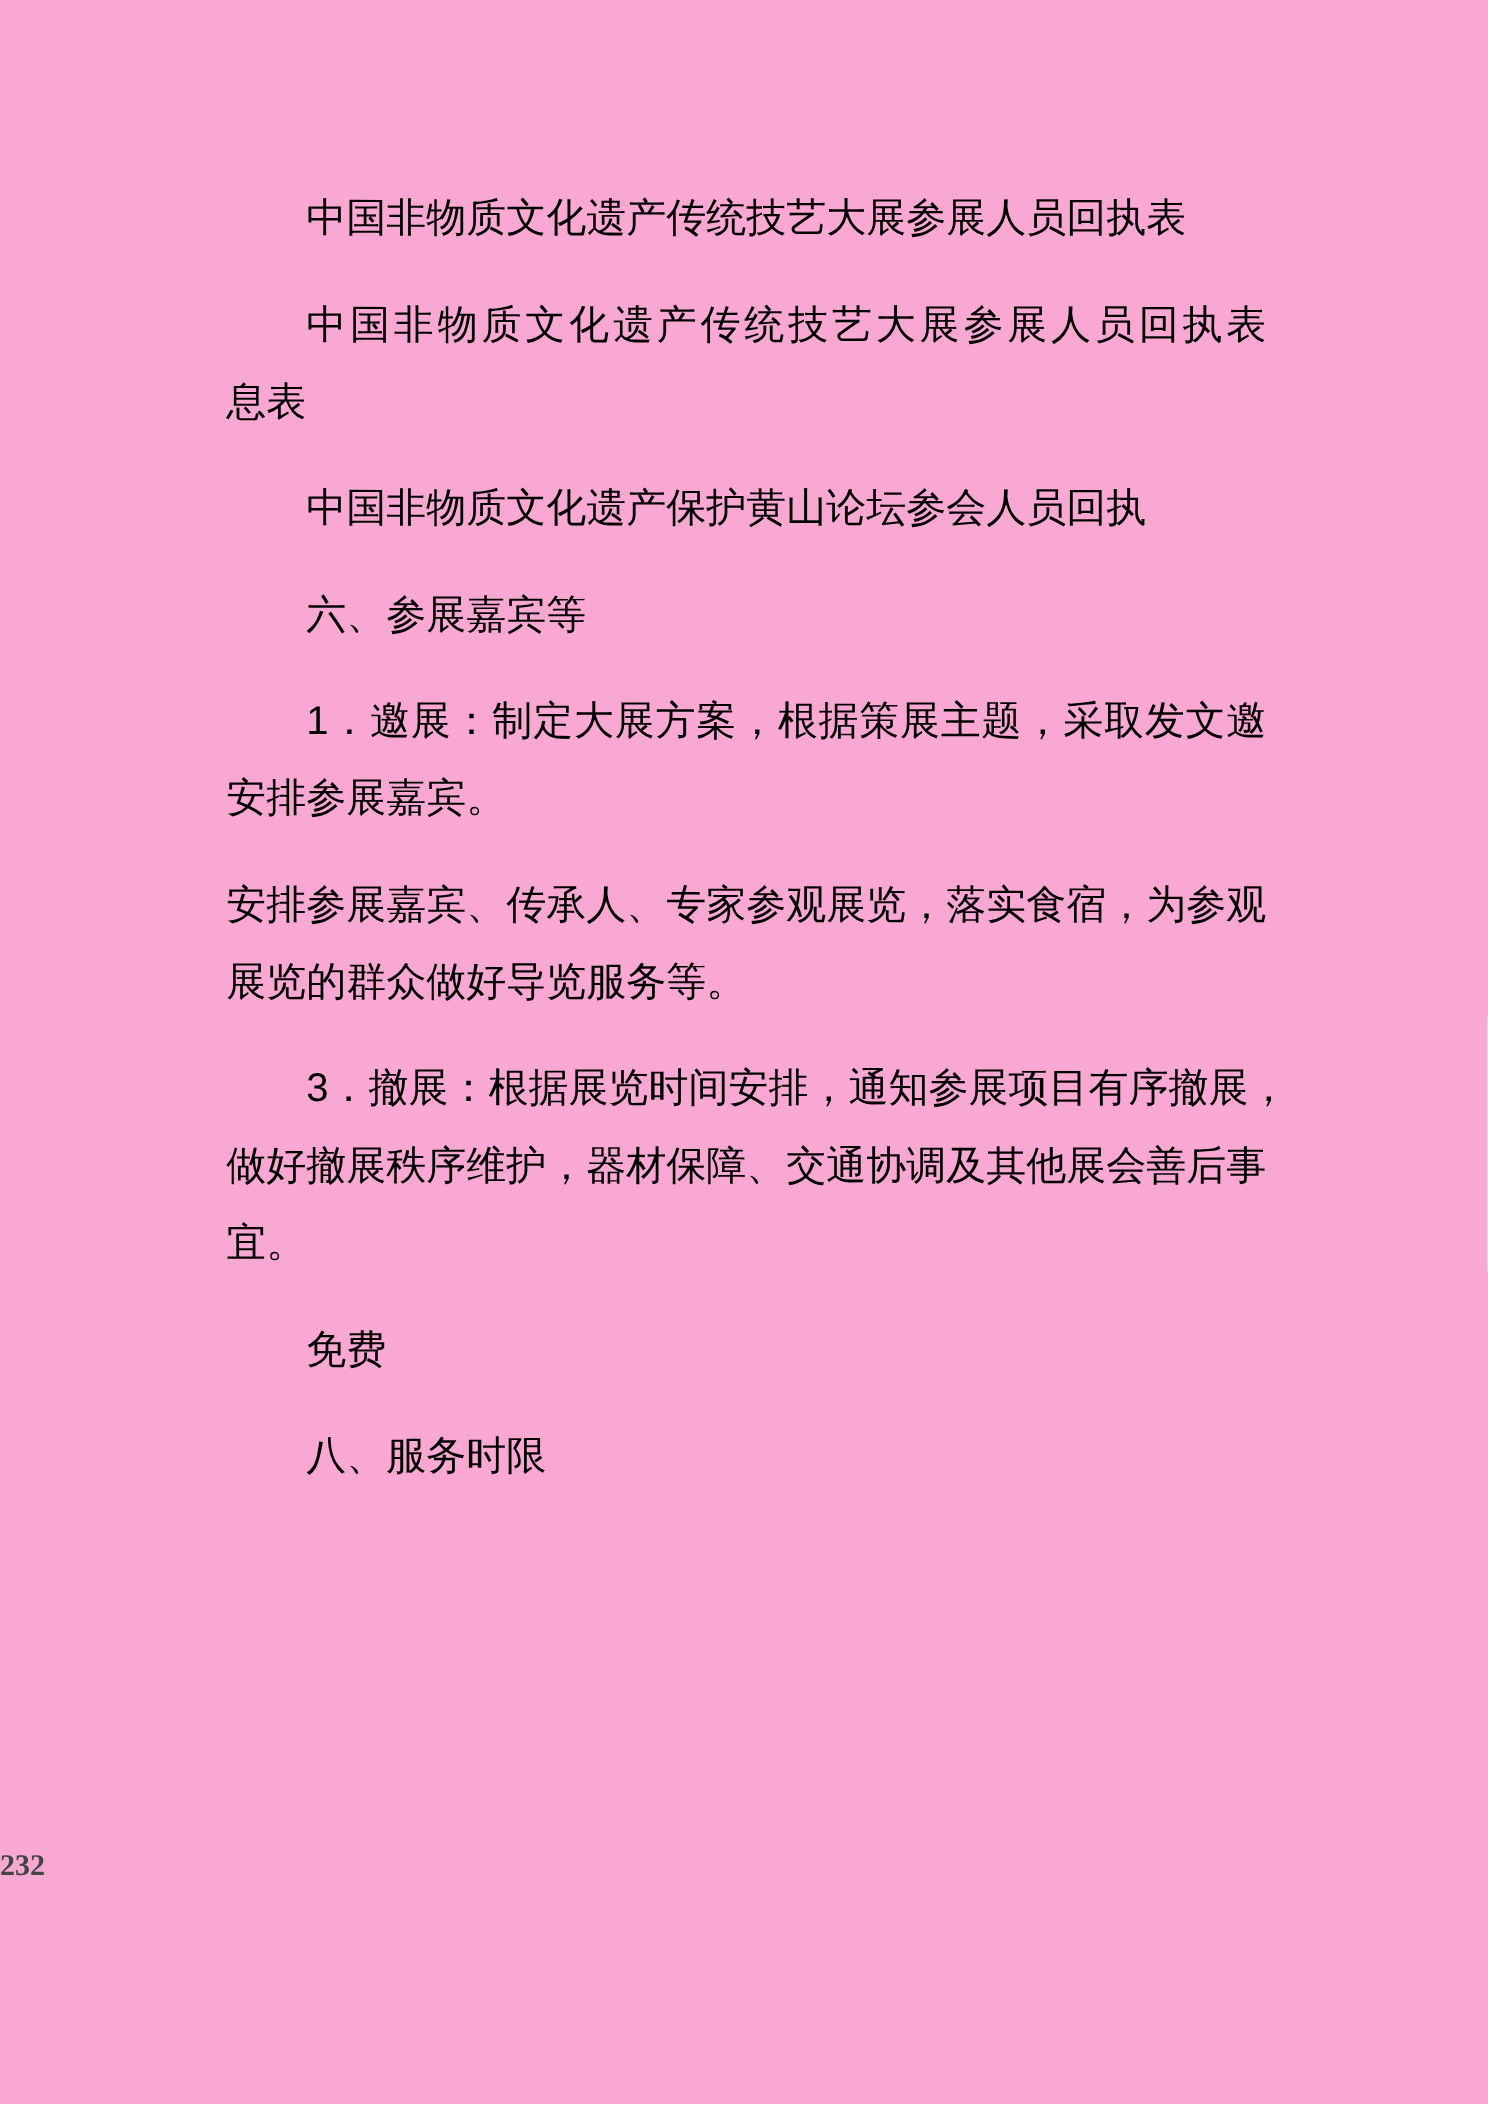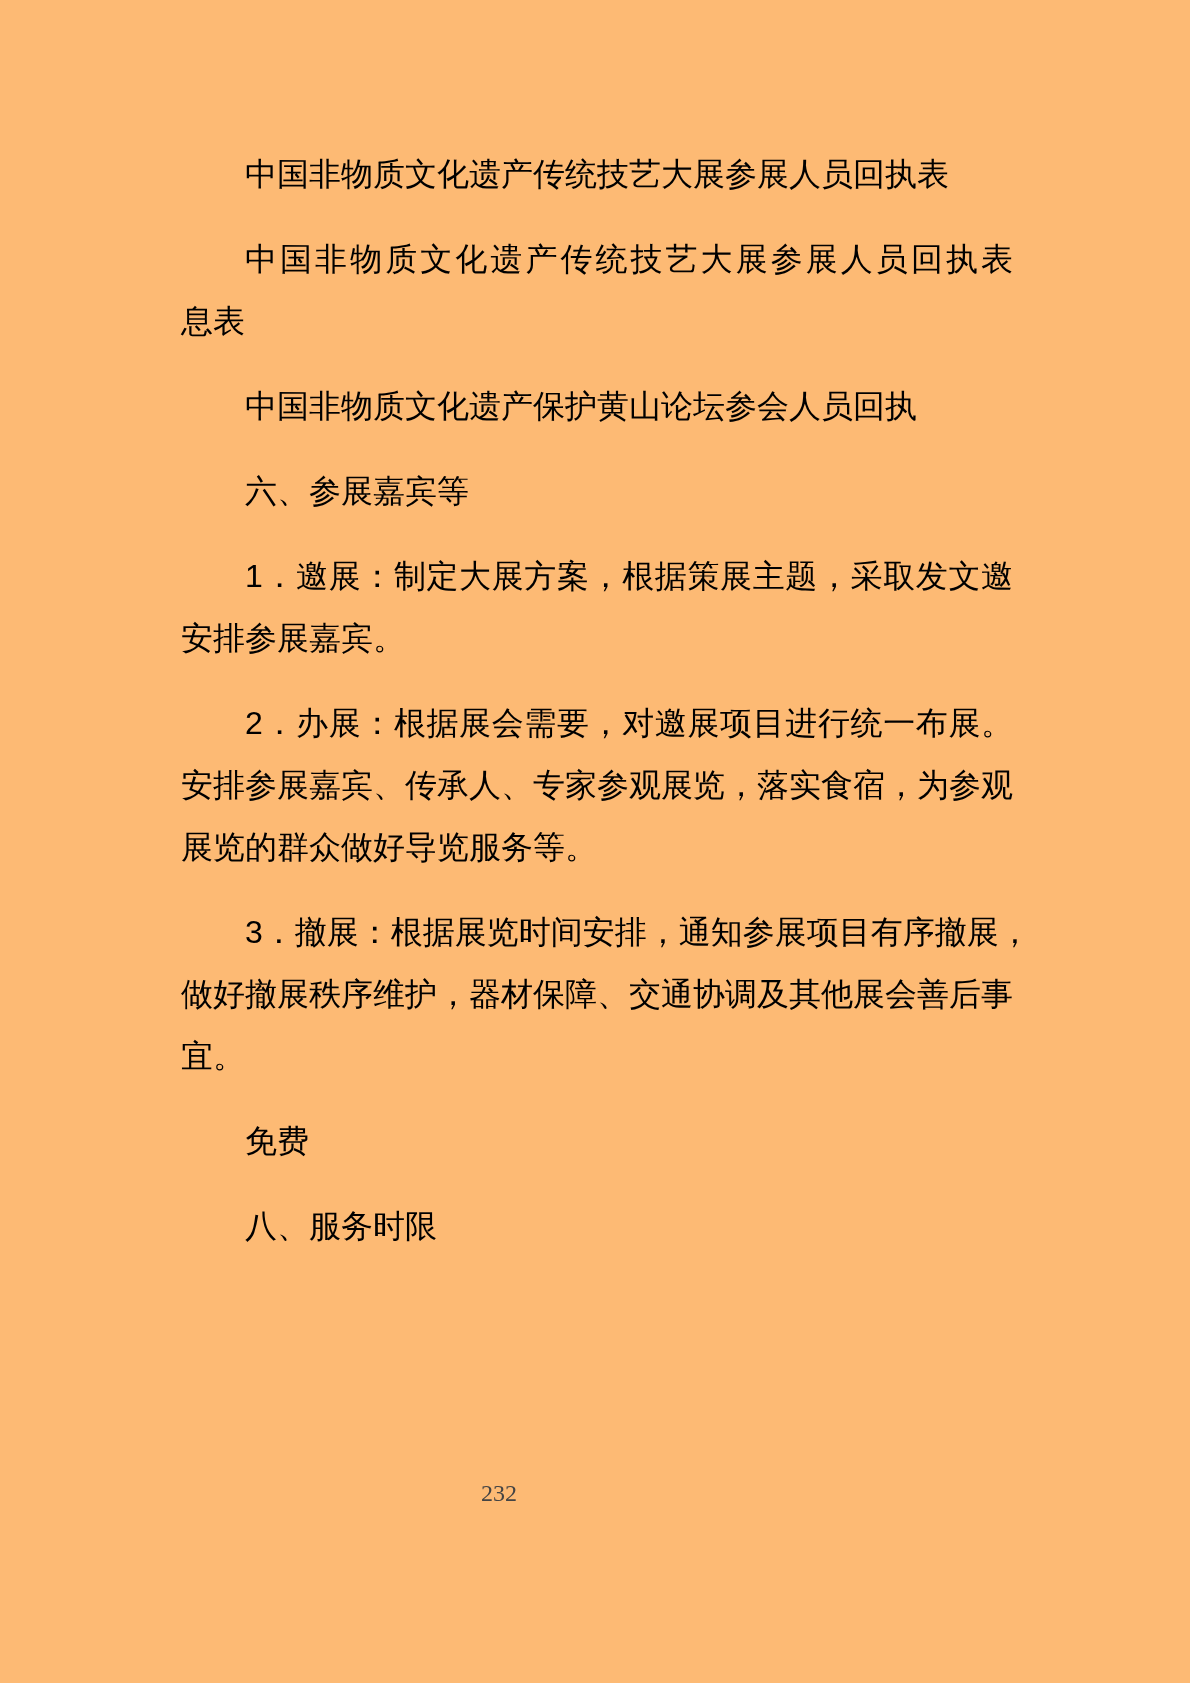--- a/index.html
+++ b/index.html
@@ -4,21 +4,21 @@
 <style>
   html, body {
     margin: 0;
     padding: 0;
     background: #ffffff;
   }
   .page {
     position: relative;
     width: 1190px;
     height: 1683px;
-    background: #fdba74;
+    background: #f9a8d4;
     overflow: hidden;
     font-family: "Liberation Sans", "DejaVu Sans", sans-serif;
     color: #000000;
   }
   .doc {
     position: absolute;
     left: 181px;
     top: 143px;
     width: 832px;
     font-size: 32px;
@@ -37,25 +37,26 @@
   }
   .line.fill {
     text-align: justify;
     text-align-last: justify;
   }
   .footer {
     position: absolute;
     left: 0;
     top: 1481px;
     width: 998px;
-    text-align: center;
+    text-align: left;
     font-family: "Liberation Serif", "DejaVu Serif", serif;
     font-size: 24px;
     line-height: 24px;
     color: #444444;
+    font-weight: bold;
   }
 </style>
 </head>
 <body>
 
 <div class="page">
   <div class="doc">
       <div class="para">
         <div class="line indent">中国非物质文化遗产传统技艺大展参展人员回执表</div>
       </div>
@@ -67,21 +68,20 @@
         <div class="line indent">中国非物质文化遗产保护黄山论坛参会人员回执</div>
       </div>
       <div class="para">
         <div class="line indent">六、参展嘉宾等</div>
       </div>
       <div class="para">
         <div class="line indent fill">1．邀展：制定大展方案，根据策展主题，采取发文邀</div>
         <div class="line">安排参展嘉宾。</div>
       </div>
       <div class="para">
-        <div class="line indent fill">2．办展：根据展会需要，对邀展项目进行统一布展。</div>
         <div class="line fill">安排参展嘉宾、传承人、专家参观展览，落实食宿，为参观</div>
         <div class="line">展览的群众做好导览服务等。</div>
       </div>
       <div class="para">
         <div class="line indent fill">3．撤展：根据展览时间安排，通知参展项目有序撤展，</div>
         <div class="line fill">做好撤展秩序维护，器材保障、交通协调及其他展会善后事</div>
         <div class="line">宜。</div>
       </div>
       <div class="para">
         <div class="line indent">免费</div>

